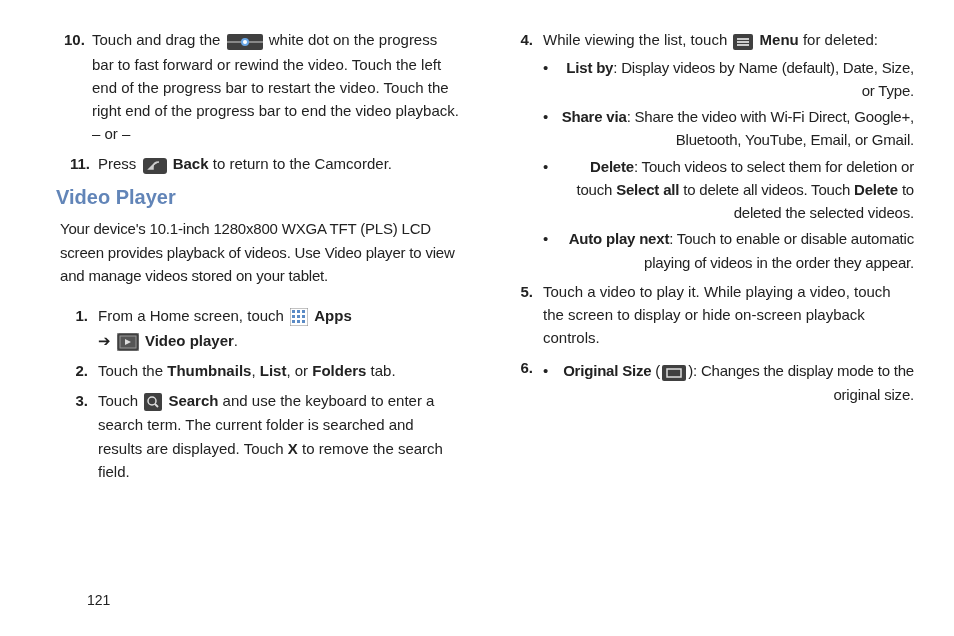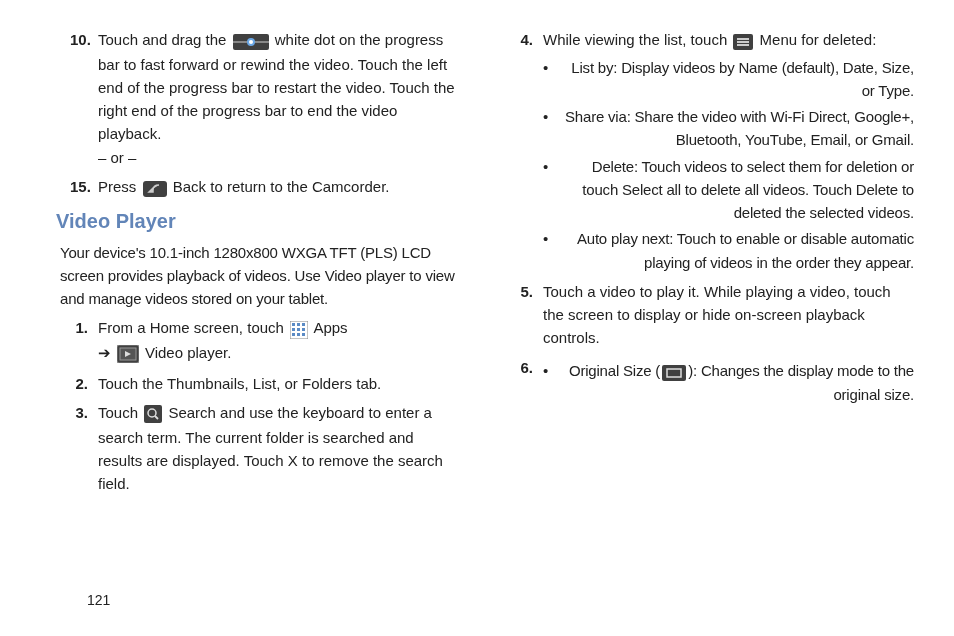--- a/index.html
+++ b/index.html
@@ -33,62 +33,62 @@
     .step-body { flex: 1; }
     .bullet-item { display: flex; margin-top: 3px; }
     .bullet-dot { width: 14px; flex-shrink: 0; }
     .bullet-body { flex: 1; text-align: right; }
     .section-heading {
       font-size: 20px;
       font-weight: bold;
       color: #6285b8;
       margin: 6px 0 4px -4px;
     }
-    .intro { margin-bottom: 6px; }
+    .intro { margin-bottom: 17px; }
     .page-number {
       position: absolute;
       bottom: 24px;
       left: 87px;
       font-size: 14px;
     }
     .condensed { letter-spacing: -0.2px; }
     svg { display: inline-block; vertical-align: -4px; }
     .icon-wrap {
       display: inline-block;
       vertical-align: middle;
       margin: 0 2px;
     }
-    b { font-weight: normal; }
+    b { font-weight: bold; }
   </style>
 </head>
 <body>
 
 <div class="columns">
 
   <div class="col">
 
-    <div class="step" style="margin-left:10px;">
+    <div class="step" style="margin-left:4px;">
       <div class="step-num">10.</div>
       <div class="step-body">
         <span>Touch and drag the </span>
         <span class="icon-wrap">
           <svg width="36" height="16">
             <rect x="0" y="0" width="36" height="16" rx="2" fill="#404040"></rect>
             <line x1="0" y1="8" x2="36" y2="8" stroke="#888" stroke-width="2"></line>
             <circle cx="18" cy="8" r="4" fill="#6aa7e6"></circle>
             <circle cx="18" cy="8" r="2" fill="#fff"></circle>
           </svg>
         </span>
         <span> white dot on the progress bar to fast forward or rewind the video. Touch the left end of the progress bar to restart the video. Touch the right end of the progress bar to end the video playback.</span>
         <div>– or –</div>
       </div>
     </div>
 
     <div class="step" style="margin-left:10px;">
-      <div class="step-num">15.</div>
+      <div class="step-num">11.</div>
       <div class="step-body">
         <span>Press </span>
         <span class="icon-wrap">
           <svg width="24" height="16">
             <rect x="0" y="0" width="24" height="16" rx="3" fill="#404040"></rect>
             <path d="M 16 4 Q 10 4 10 9 L 8 9 M 6 11 L 10 7 L 10 11 Z" fill="#ccc" stroke="#ccc" stroke-width="1.5"></path>
           </svg>
         </span>
         <b>Back</b>
         <span> to return to the Camcorder.</span>

